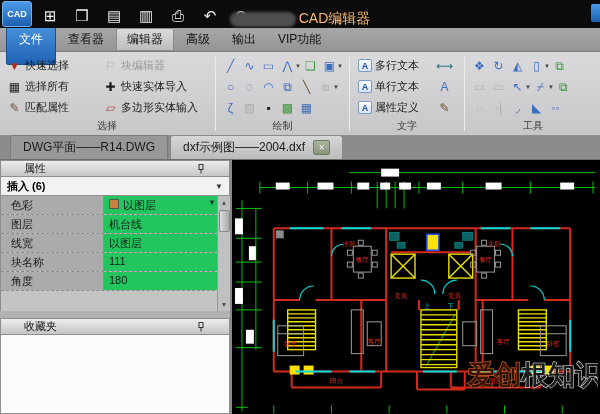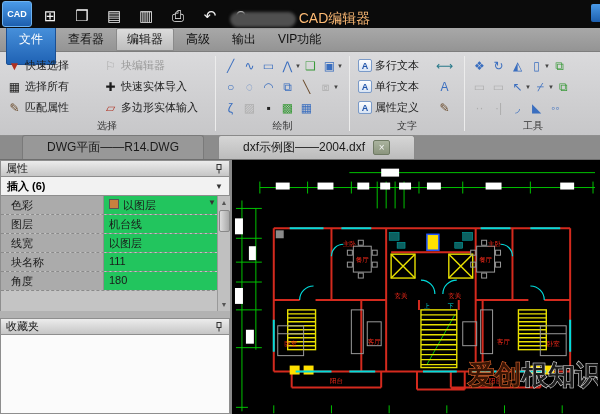--- a/index.html
+++ b/index.html
@@ -34,29 +34,29 @@
   .icon-row { display:flex; height:21px; align-items:center; }
   .ric { width:19px; height:19px; display:flex; align-items:center; justify-content:center; font-size:12px; color:#3a6ebf; }
   .ric.sm { width:15px; }
   .dd { font-size:6px; color:#444; margin-left:-2px; }
   .c-red { color:#b03020; } .c-green { color:#3a9a3a; } .c-gray { color:#adadad; }
   .c-dark { color:#6a4a2a; } .c-teal { color:#2a7a8a; }
   .abox { background:linear-gradient(#fdfdfd,#d8e4f4); border:1px solid #7a9ac8; color:#2255aa; font-weight:bold; font-size:9px; width:14px; height:13px; display:flex; align-items:center; justify-content:center; border-radius:2px; margin-right:3px; }
 
   
   .doctabs { height:24px; background:#8c8c8c; display:flex; align-items:flex-end; padding-left:10px; border-bottom:1px solid #6e6e6e; }
-  .dtab { font-size:12px; color:#1a1a1a; padding:3px 24px; margin-right:2px;margin-left:12px; }
+  .dtab { font-size:12px; color:#1a1a1a; padding:3px 12px; margin-right:2px; }
   .dtab.inactive { background:#989898; border:1px solid #7a7a7a; border-bottom:none; border-radius:3px 3px 0 0; }
   .dtab.active { background:linear-gradient(#d6d6d6,#bcbcbc); border:1px solid #8a8a8a; border-bottom:none; border-radius:3px 3px 0 0; display:flex; align-items:center; }
   .tab-close { width:17px; height:15px; margin-left:8px; background:linear-gradient(#aab39e,#8b957e); border:1px solid #6f7a64; border-radius:2px; color:#f4f4f4; font-size:10px; line-height:13px; text-align:center; }
 
   
   .main { display:flex; height:254px; }
   .leftpanel { width:232px; background:#b2b2b2; border-right:2px solid #8a8a8a; display:flex; flex-direction:column; font-size:12px; }
-  .phead { height:17px; background:linear-gradient(#ececec,#c6c6c6); border:1px solid #8e8e8e; display:flex; align-items:center; justify-content:space-between; padding:0 5px; font-size:11px; color:#111; }
+  .phead { height:17px; background:linear-gradient(#ececec,#c6c6c6); border:1px solid #8e8e8e; display:flex; align-items:center; justify-content:space-between; padding:0 23px; font-size:11px; color:#111; }
   .pinbox { width:10px; height:11px; display:flex; align-items:center; justify-content:center; }
   .selrow { height:19px; background:#f2f2f2; border:1px solid #8e8e8e; border-top:none; display:flex; align-items:center; justify-content:space-between; padding:0 6px; font-size:11px;font-weight:bold; }
   .selrow .arrow { font-size:8px; color:#333; }
   .propgrid { height:115px; position:relative; background:#c4c4c4; border-left:1px solid #8e8e8e; }
   .prow { display:flex; height:19px; border-bottom:1px dashed #8a8a8a; }
   .plabel { width:103px; background:#ababab; color:#1c1c1c; padding:2px 0 0 10px; font-size:11px; border-right:1px solid #909090; }
   .pval { flex:1; background:#22c55e; color:#1a1a1a; padding:2px 14px 0 5px; font-size:11px; display:flex; align-items:flex-start; }
   .swatch { width:10px; height:10px; background:#c7803f; border:1px solid #555; margin:1px 4px 0 0; }
   .pval .arrow { margin-left:auto; font-size:8px; color:#333; }
   .pscroll { position:absolute; right:0; top:0; width:13px; height:115px; background:#c0c0c0; border-left:1px solid #999; display:flex; flex-direction:column; align-items:center; font-size:7px; color:#555; }

